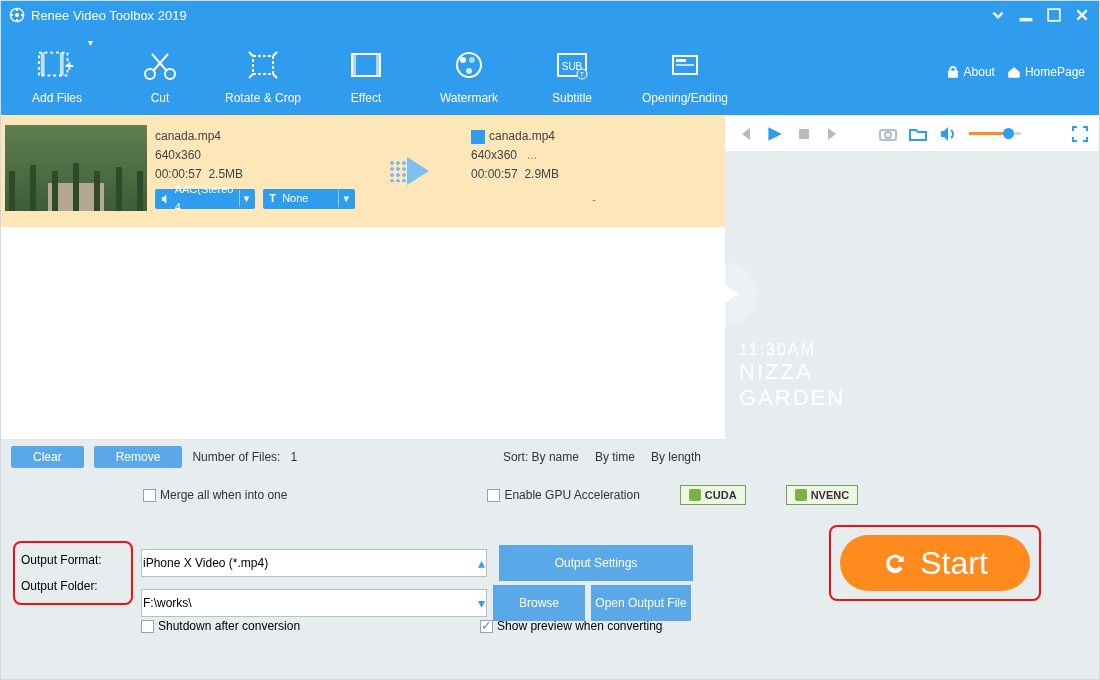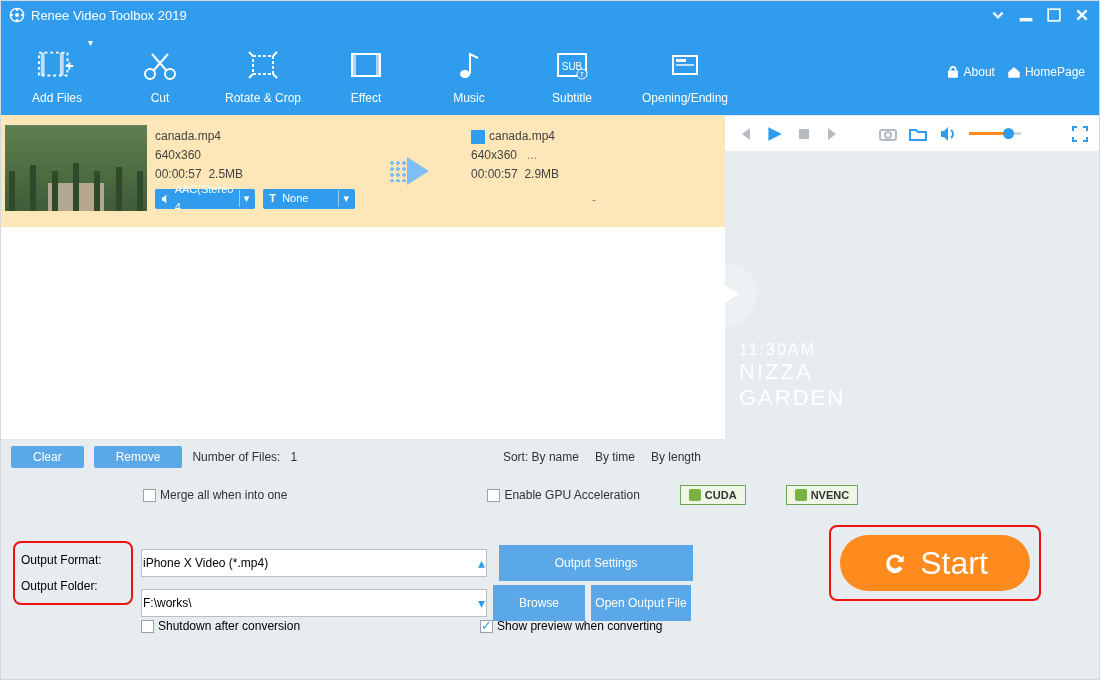--- a/index.html
+++ b/index.html
@@ -172,25 +172,27 @@
           <rect x="6" y="6" width="28" height="22" fill="none" stroke="#fff" stroke-width="2"></rect>
           <rect x="6" y="6" width="4" height="22" fill="#fff" opacity=".6"></rect>
           <rect x="30" y="6" width="4" height="22" fill="#fff" opacity=".6"></rect>
         </svg>
       </div>
     <span>Effect</span>
   </div>
   <div class="toolbtn">
     <div class="tbicon">
         <svg width="40" height="34" viewBox="0 0 40 34">
-          <ellipse cx="16" cy="26" rx="5" ry="4" fill="#fff"></ellipse>
-          <path d="M21 26V6l8 4" fill="none" stroke="#fff" stroke-width="2"></path>
-        </svg>
-      </div>
-    <span>Music</span>
+          <circle cx="20" cy="17" r="12" fill="none" stroke="#fff" stroke-width="2"></circle>
+          <circle cx="14" cy="12" r="3" fill="#fff"></circle>
+          <path d="M26 12a3 3 0 11-6 0 3 3 0 016 0z" fill="#fff" opacity=".6"></path>
+          <circle cx="20" cy="23" r="3" fill="#fff" opacity=".8"></circle>
+        </svg>
+      </div>
+    <span>Watermark</span>
   </div>
   <div class="toolbtn">
     <div class="tbicon">
         <svg width="40" height="34" viewBox="0 0 40 34">
           <rect x="6" y="6" width="28" height="22" fill="none" stroke="#fff" stroke-width="2"></rect>
           <text x="20" y="22" font-size="10" fill="#fff" text-anchor="middle">SUB</text>
           <circle cx="30" cy="26" r="5" fill="#2f9ced" stroke="#fff"></circle>
           <text x="30" y="29" font-size="7" fill="#fff" text-anchor="middle">T</text>
         </svg>
       </div>

